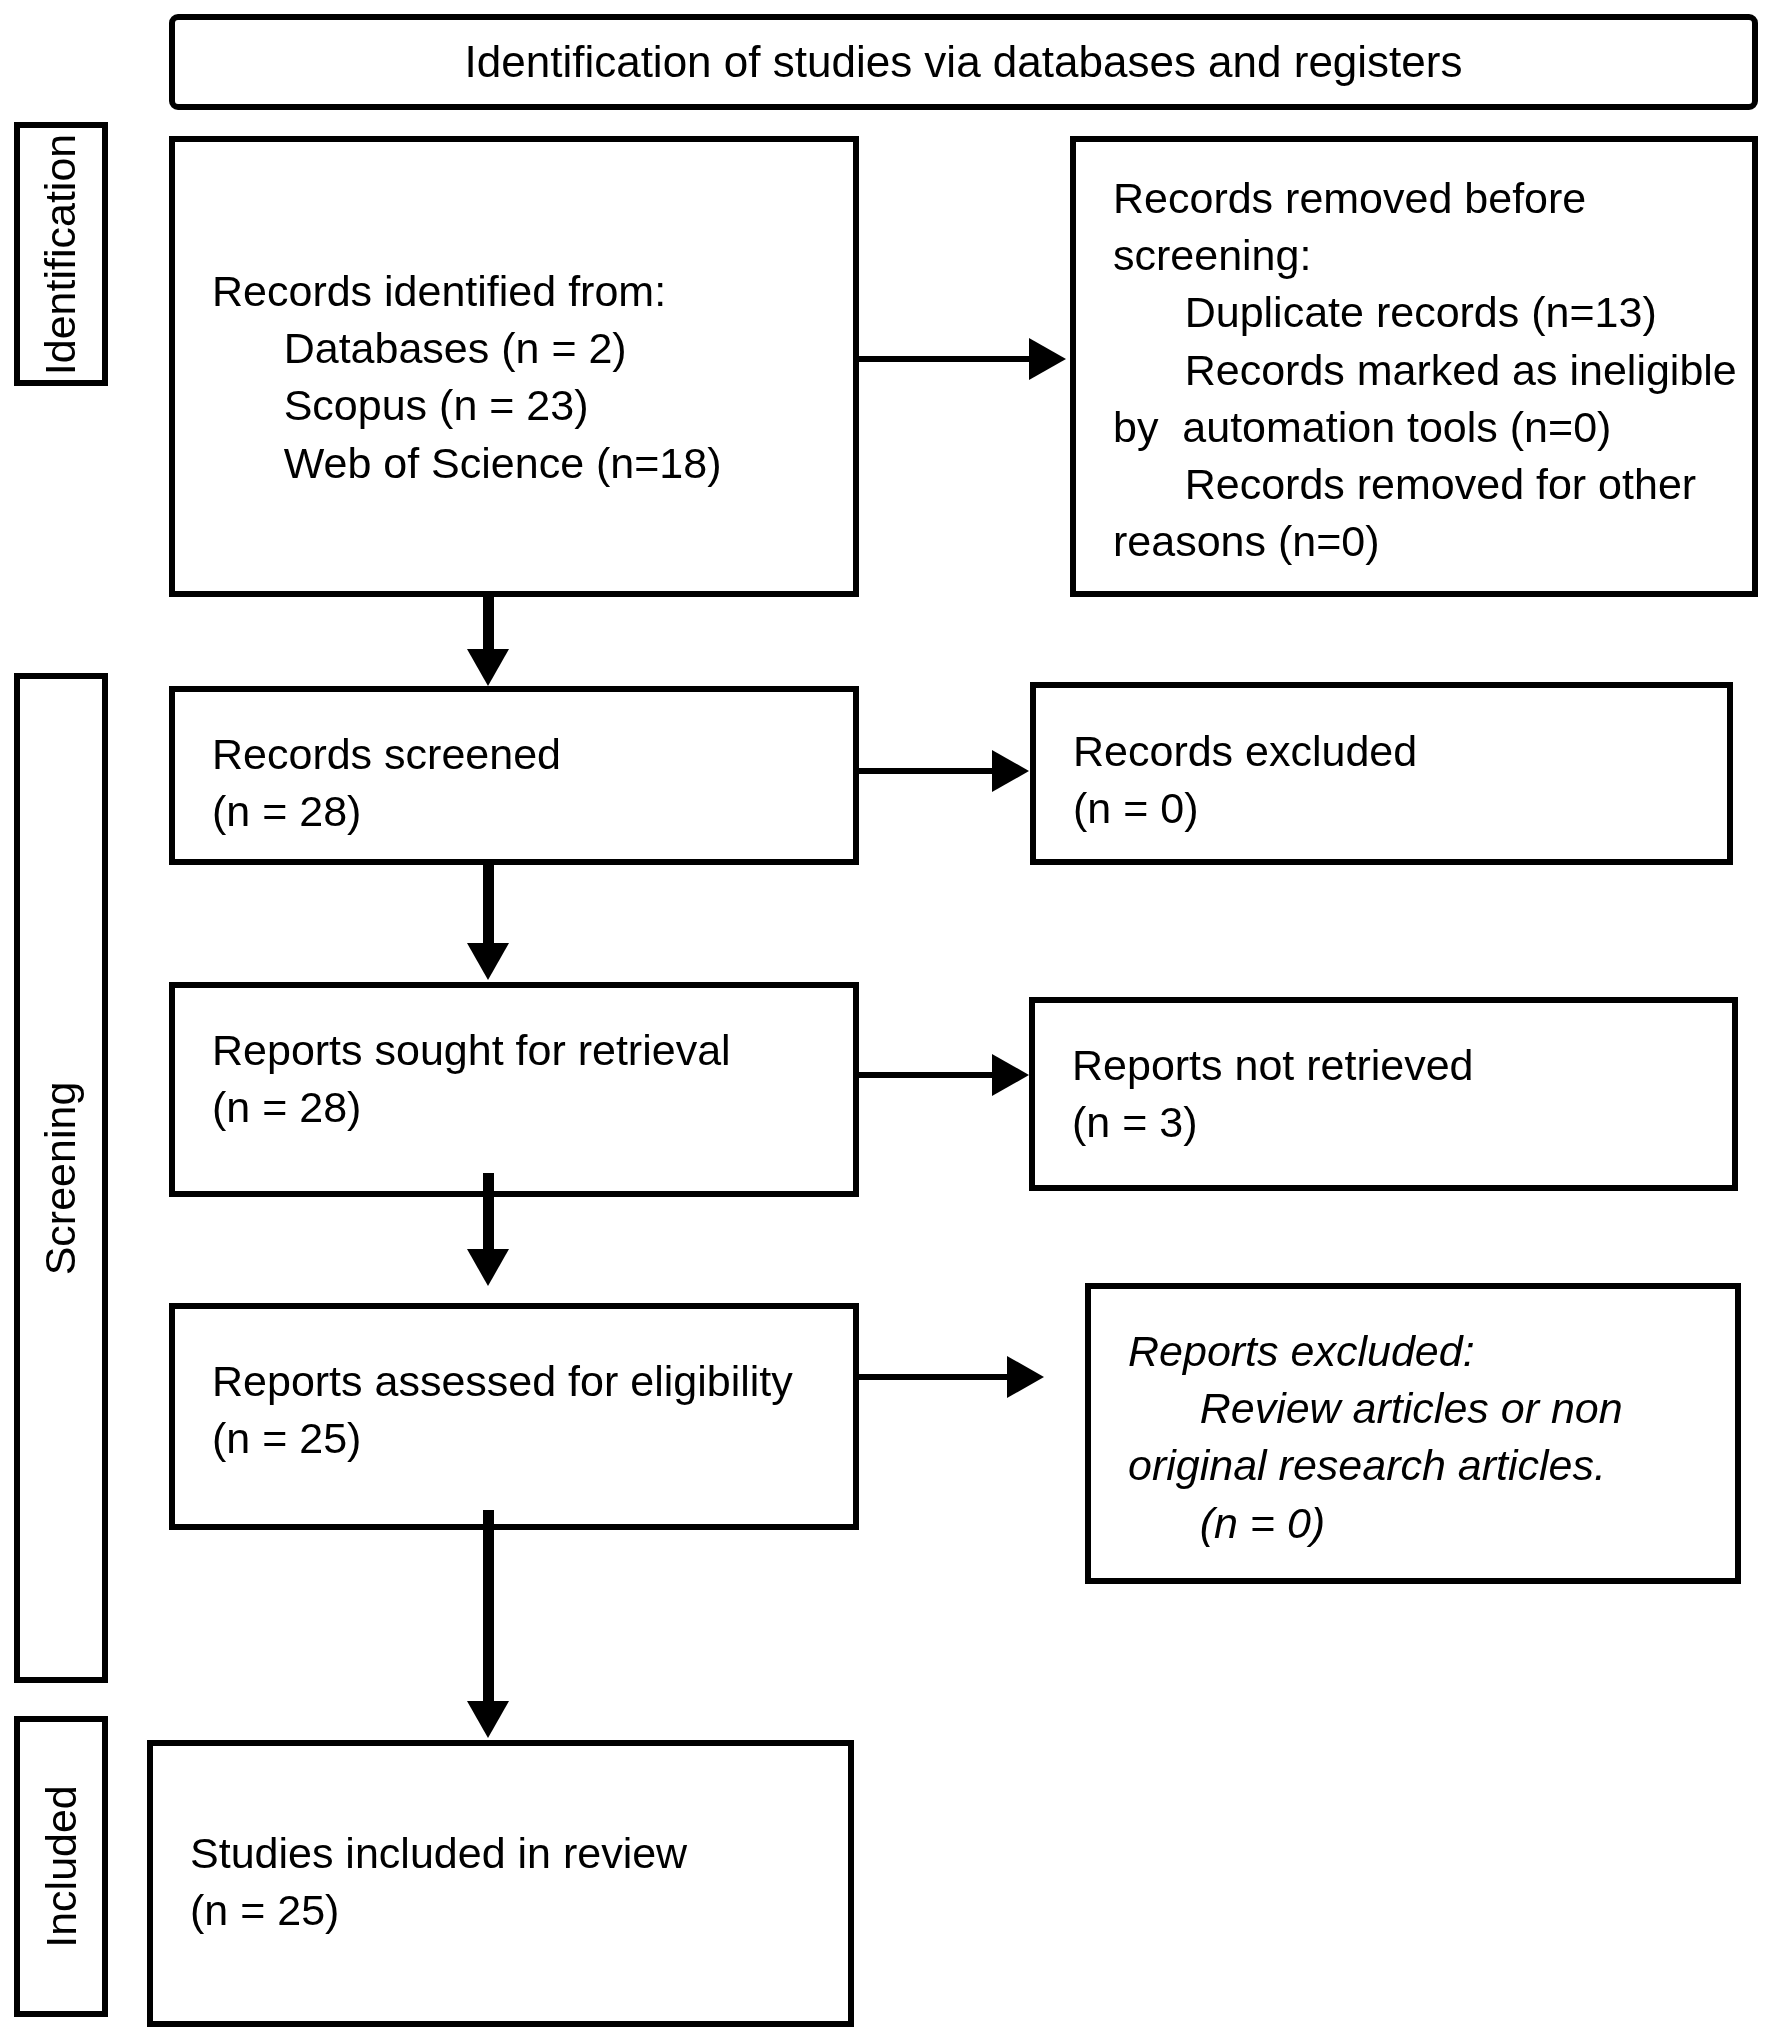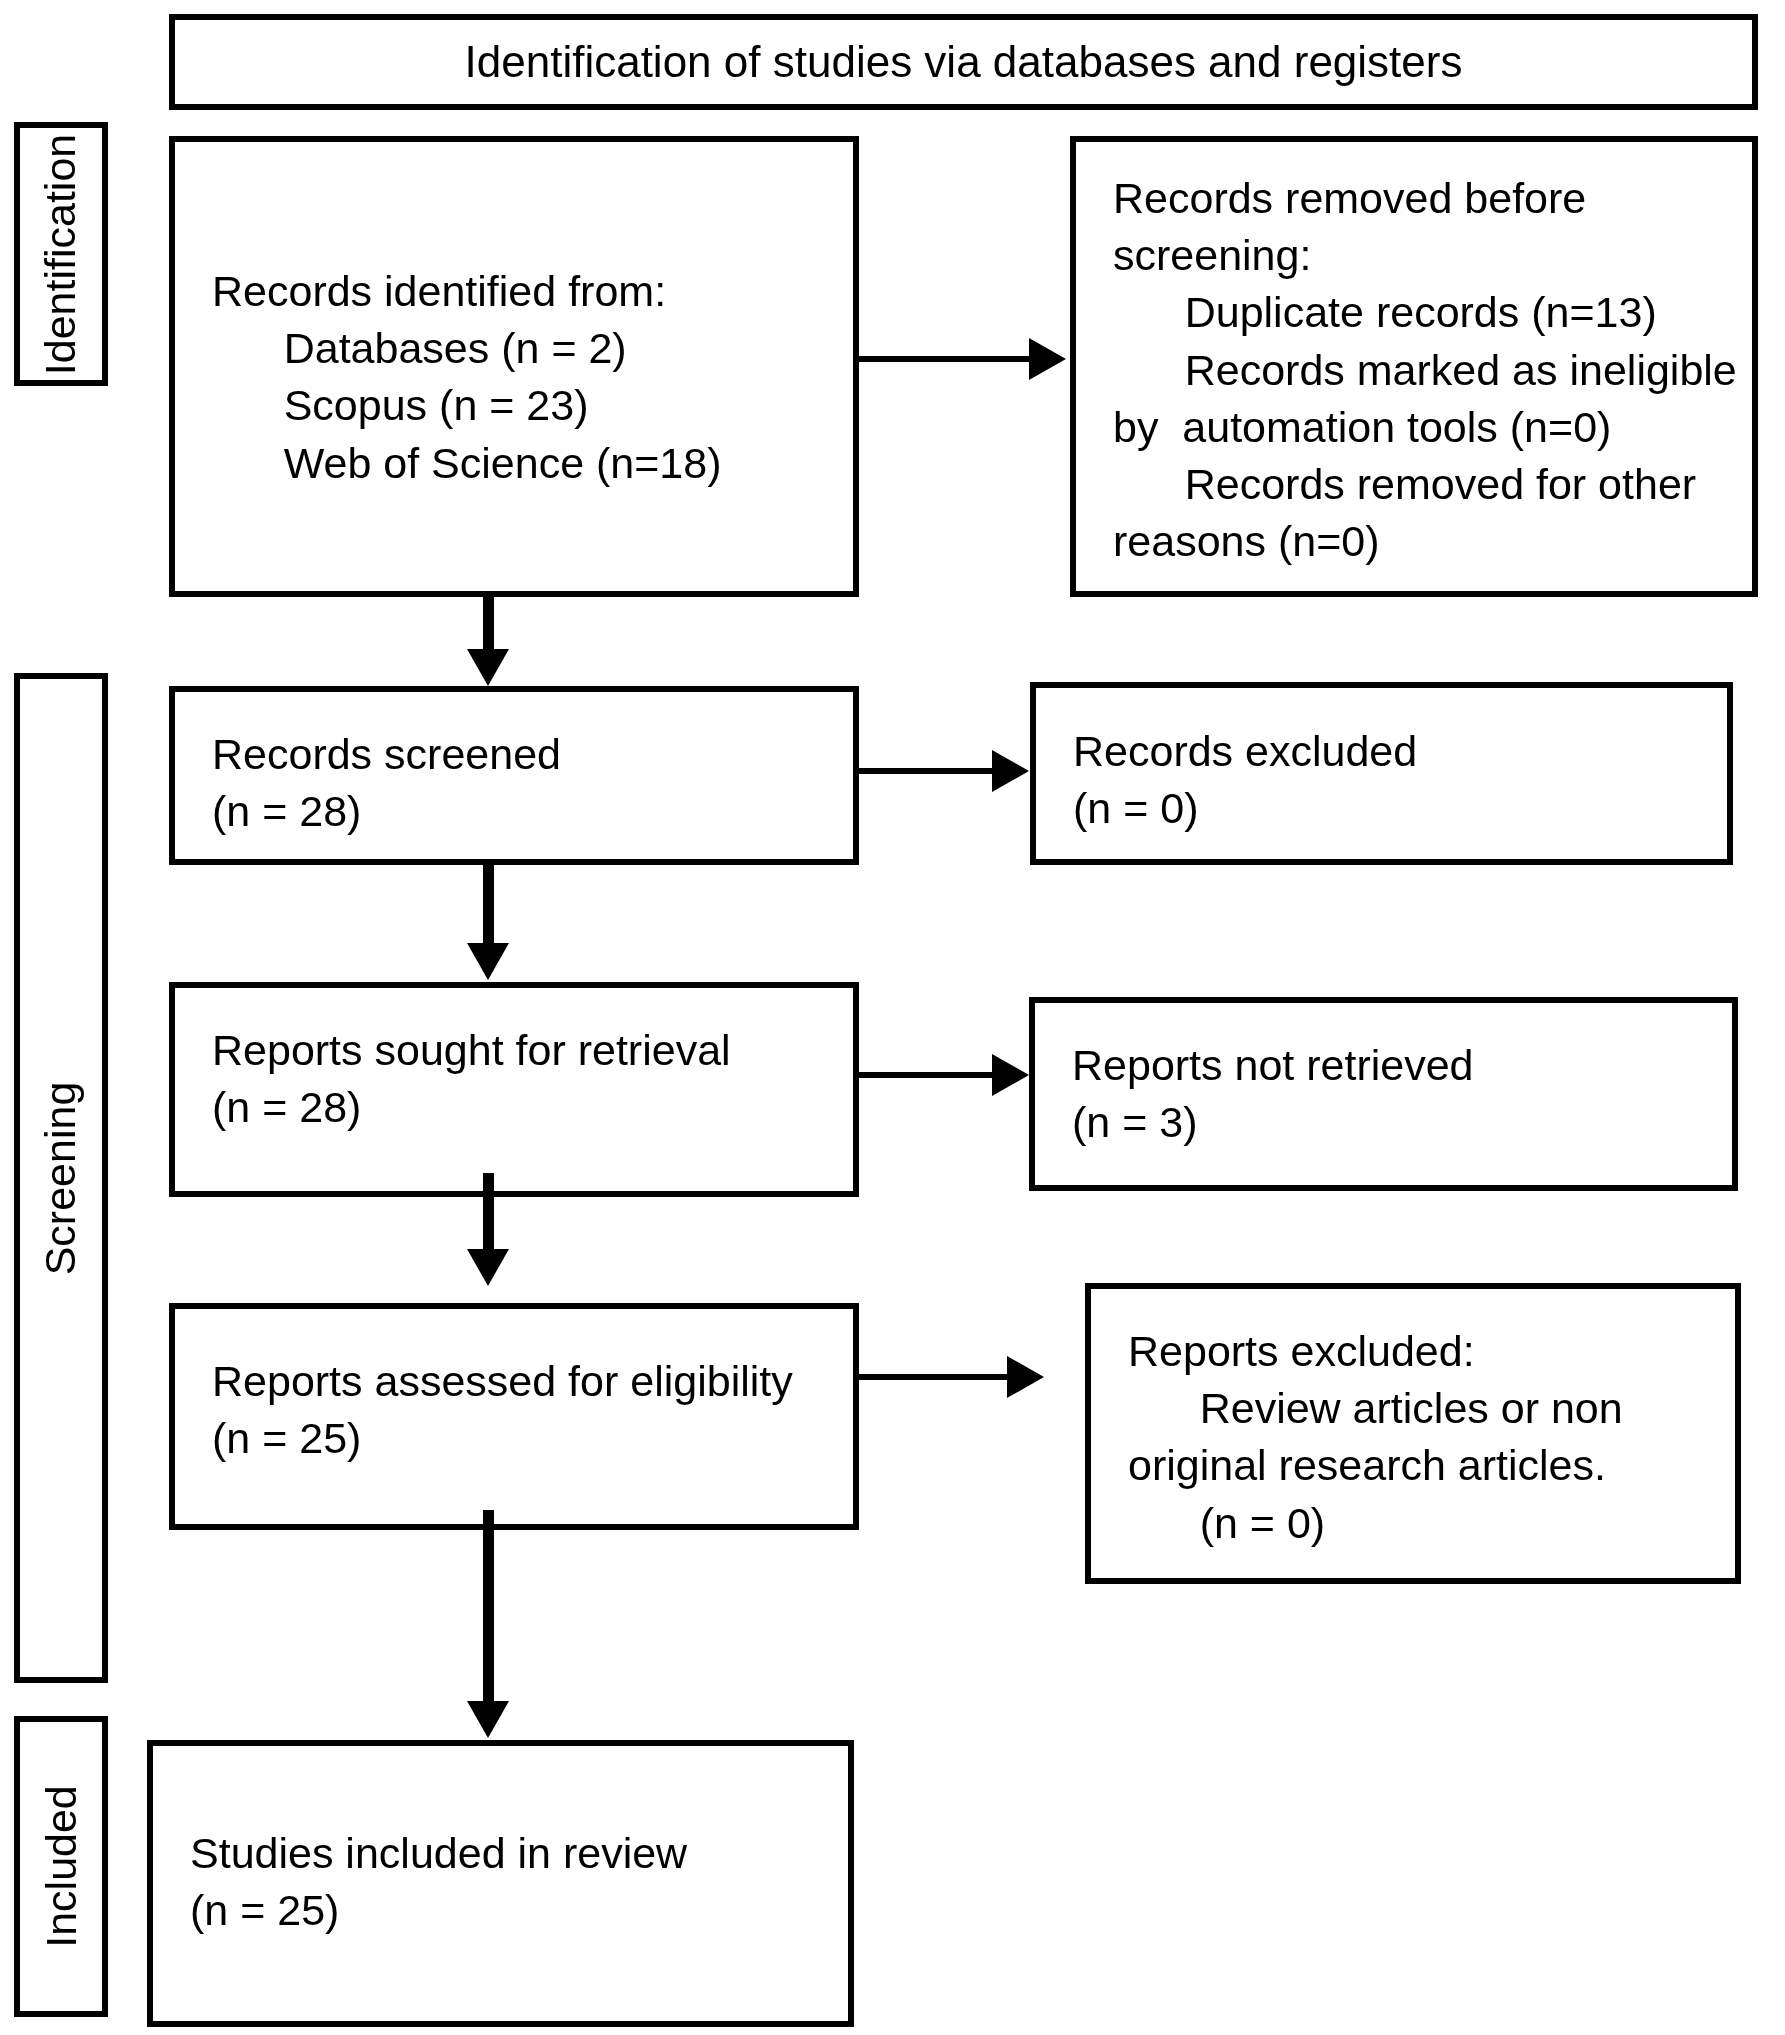--- a/index.html
+++ b/index.html
@@ -30,20 +30,21 @@
     right: 14px;
     font-size: 43px;
     line-height: 1.33;
     white-space: pre-wrap;
     color: #000000;
   }
   .header-box {
     display: flex;
     align-items: center;
     justify-content: center;
+    border-radius: 9px;
   }
   .header-text {
     font-size: 44px;
     line-height: 1.2;
     text-align: center;
     color: #000000;
   }
   .side-box {
     display: flex;
     align-items: center;
@@ -156,21 +157,21 @@
 
   <div class="vline" style="left:483px; top:1173px; width:11.3px; height:86px;"></div>
   <div class="arrow-down" style="left:467px; top:1249px;"></div>
 
   <div class="box" style="left:169px; top:1283px; width:690px; height:227px;margin-top:20px;">
     <div class="box-text" style="top:44px;">Reports assessed for eligibility
 (n = 25)</div>
   </div>
 
   <div class="box" style="left:1085px; top:1283px; width:656px; height:301px;">
-    <div class="box-text" style="top:34px;">Reports excluded:
+    <div class="box-text" style="top:34px;font-style:italic;">Reports excluded:
       Review articles or non original research articles.
       (n = 0)</div>
   </div>
 
   <div class="hline" style="left:859px; top:1374px; width:150px;"></div>
   <div class="arrow-right" style="left:1007px; top:1356px;"></div>
 
   <div class="vline" style="left:483px; top:1510px; width:11.3px; height:206px;"></div>
   <div class="arrow-down" style="left:467px; top:1701px;"></div>
 

